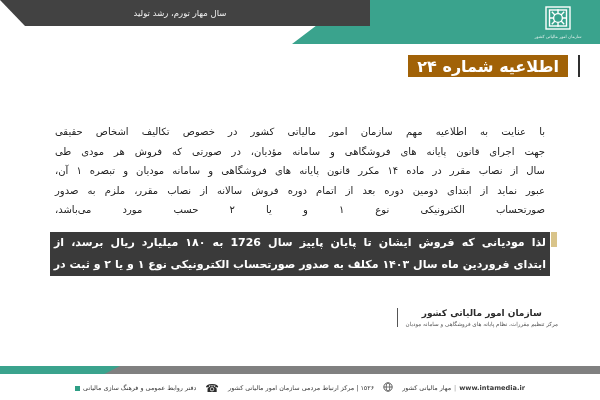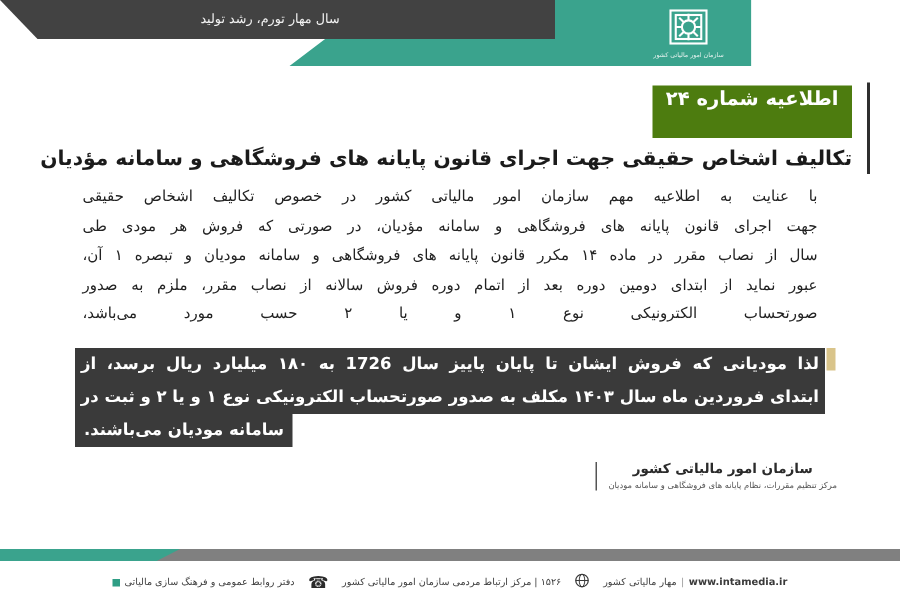--- a/index.html
+++ b/index.html
@@ -21,21 +21,21 @@
     width: 600px;
     height: 400px;
     background: #ffffff;
     overflow: hidden;
   }
 
   
   .header {
     position: absolute;
     top: 0; left: 0;
-    width: 501px;
+    width: 600px;
     height: 44px;
   }
 
   .header-green {
     position: absolute;
     top: 0; right: 0;
     width: 460px;
     height: 44px;
     background: #3aa38d;
     clip-path: polygon(0 0, 100% 0, 100% 100%, 152px 100%, 210px 0);
@@ -88,25 +88,25 @@
     top: 55px;
     right: 20px;
     left: 20px;
     text-align: right;
     padding-right: 10px;
     border-right: 2.5px solid #2f2f2f;
   }
 
   .badge {
     display: inline-block;
-    background: #4d7c0f;
+    background: #a16207;
     color: #ffffff;
-    font-size: 13px;
-    font-weight: bold;
-    padding: 2px 9px 17px 9px;
+    font-size: 16px;
+    font-weight: bold;
+    padding: 2px 9px 1px 9px;
     line-height: 1.2;
     white-space: nowrap;
   }
 
   .title-main {
     margin-top: 5px;
     font-size: 13.5px;
     font-weight: bold;
     color: #1b1b1b;
     line-height: 1.45;
@@ -277,36 +277,34 @@
           <path d="M15 8.6 L15 4.2 M15 17.4 L15 21.8 M10.6 13 L6.2 13 M19.4 13 L23.8 13"></path>
           <path d="M11.9 9.9 L8.8 6.8 M18.1 9.9 L21.2 6.8 M11.9 16.1 L8.8 19.2 M18.1 16.1 L21.2 19.2"></path>
         </g>
       </svg>
       <div class="logo-sub">سازمان امور مالیاتی کشور</div>
     </div>
   </div>
 
   <div class="title-block">
     <div class="badge">اطلاعیه شماره ۲۴</div>
-    <div class="title-main">تکالیف اشخاص حقیقی جهت اجرای قانون پایانه های فروشگاهی و سامانه مؤدیان</div>
   </div>
 
   <div class="body-text">
     <p>با عنایت به اطلاعیه مهم سازمان امور مالیاتی کشور در خصوص تکالیف اشخاص حقیقی</p>
     <p>جهت اجرای قانون پایانه های فروشگاهی و سامانه مؤدیان، در صورتی که فروش هر مودی طی</p>
     <p>سال از نصاب مقرر در ماده ۱۴ مکرر قانون پایانه های فروشگاهی و سامانه مودیان و تبصره ۱ آن،</p>
     <p>عبور نماید از ابتدای دومین دوره بعد از اتمام دوره فروش سالانه از نصاب مقرر، ملزم به صدور</p>
     <p>صورتحساب الکترونیکی نوع ۱ و یا ۲ حسب مورد می‌باشد،</p>
   </div>
 
   <div class="callout">
     <div class="callout-marker"></div>
     <span class="ln l1">لذا مودیانی که فروش ایشان تا پایان پاییز سال 1726 به ۱۸۰ میلیارد ریال برسد، از</span>
     <span class="ln l2">ابتدای فروردین ماه سال ۱۴۰۳ مکلف به صدور صورتحساب الکترونیکی نوع ۱ و یا ۲ و ثبت در</span>
-    <span class="ln l3">سامانه مودیان می‌باشند.</span>
   </div>
 
   <div class="signature">
     <div class="sig-org">سازمان امور مالیاتی کشور</div>
     <div class="sig-dept">مرکز تنظیم مقررات، نظام پایانه های فروشگاهی و سامانه مودیان</div>
   </div>
 
   <div class="footer-bar">
     <div class="fb-dark"></div>
     <div class="fb-green"></div>

